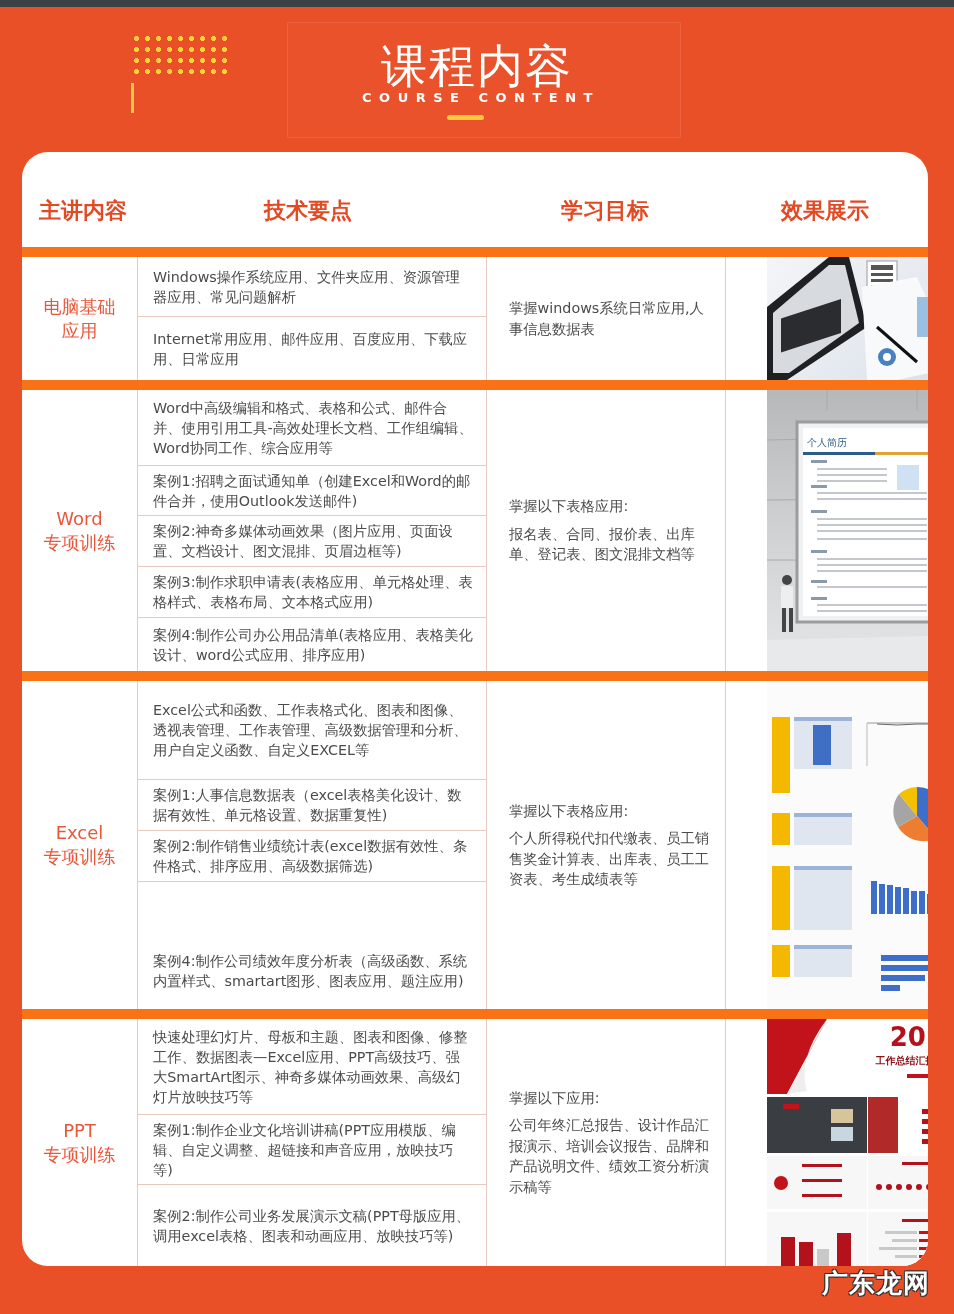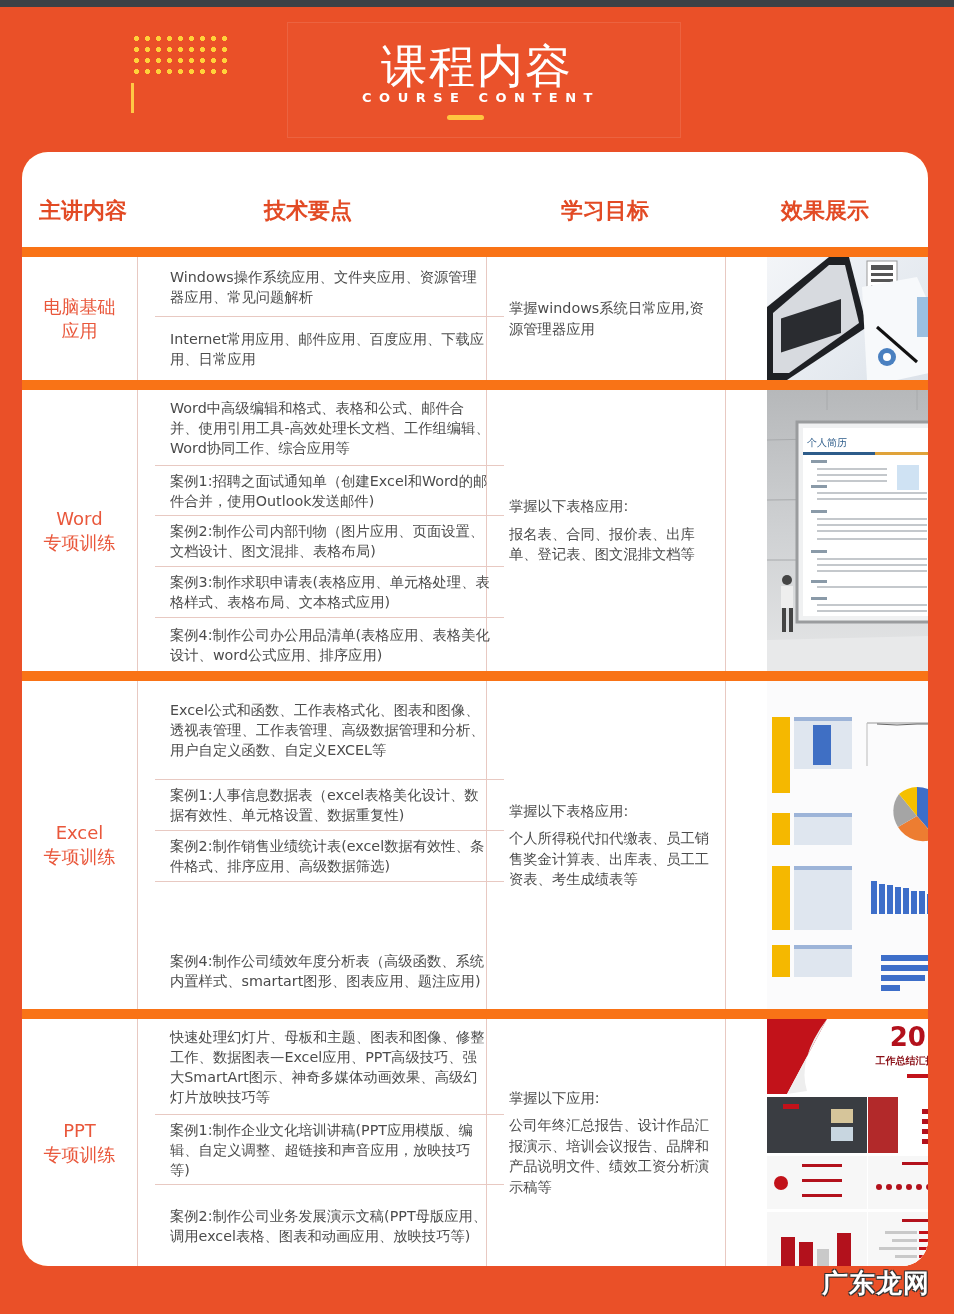--- a/index.html
+++ b/index.html
@@ -30,21 +30,21 @@
   .card-head { position: absolute; left: 0; top: 0; width: 906px; height: 95px; background: #fff; }
   .hcell { position: absolute; top: 44px; font-size: 22px; font-weight: bold; color: #e24a24; }
 
   .section { position: absolute; left: 0; width: 906px; background: #fff; }
   .cat { position: absolute; left: 0; top: 0; width: 115px; height: 100%;
     display: flex; align-items: center; justify-content: center; text-align: center;
     color: #e9573b; font-size: 18px; line-height: 24px; }
   .cat span { display: block; }
   .points { position: absolute; left: 115px; top: 0; width: 350px; height: 100%;
     border-left: 1px solid #e8c9c2; border-right: 1px solid #e8c9c2; }
-  .point { position: absolute; left: 17px; width: 349px; padding: 0 14px 0 15px;
+  .point { position: absolute; left: 0; width: 349px; padding: 0 14px 0 15px;
     font-size: 14.3px; line-height: 20px; color: #4b4b4b; display: flex; align-items: center;
     border-bottom: 1px solid #e8c9c2; }
   .point:last-child { border-bottom: none; }
   .goal { position: absolute; left: 466px; top: 0; width: 238px; height: 100%;
     padding: 0 10px 0 21px; display: flex; flex-direction: column; justify-content: center;
     font-size: 14.3px; line-height: 20.5px; color: #4b4b4b; border-right: 1px solid #e8c9c2; }
   .goal .g-head { margin-bottom: 7px; }
   .show { position: absolute; left: 705px; top: 0; width: 201px; height: 100%; overflow: hidden; margin-left: 40px; }
 
   
@@ -81,21 +81,21 @@
       <div>
           <span>电脑基础</span>
           <span>应用</span>
         </div>
     </div>
     <div class="points">
       <div class="point" style="top:0;height:60px">Windows操作系统应用、文件夹应用、资源管理器应用、常见问题解析</div>
       <div class="point" style="top:60px;height:63px">Internet常用应用、邮件应用、百度应用、下载应用、日常应用</div>
     </div>
     <div class="goal">
-      <div>掌握windows系统日常应用,资源管理器应用</div>
+      <div>掌握windows系统日常应用,人事信息数据表</div>
     </div>
     <div class="show pic-laptop">
       <svg width="201" height="123" viewBox="0 0 201 123">
         <polygon points="0,50 62,0 82,0 100,70 20,123 0,123" fill="#1e2024"></polygon>
         <polygon points="6,56 62,8 78,8 92,66 22,116 6,116" fill="#d7dadf"></polygon>
         <g fill="#2a2c30">
           <rect x="14" y="66" width="60" height="34" transform="skewY(-18)"></rect>
         </g>
         <rect x="100" y="4" width="30" height="30" fill="#ffffff" stroke="#999" stroke-width="1"></rect>
         <g fill="#555">
@@ -118,21 +118,21 @@
   <div class="section" style="top:238px;height:281px">
     <div class="cat">
       <div>
           <span>Word</span>
           <span>专项训练</span>
         </div>
     </div>
     <div class="points">
       <div class="point" style="top:0;height:76px">Word中高级编辑和格式、表格和公式、邮件合并、使用引用工具-高效处理长文档、工作组编辑、Word协同工作、综合应用等</div>
       <div class="point" style="top:76px;height:50px">案例1:招聘之面试通知单（创建Excel和Word的邮件合并，使用Outlook发送邮件)</div>
-      <div class="point" style="top:126px;height:51px">案例2:制作公司内部刊物（图片应用、页面设置、文档设计、图文混排、表格布局)</div>
+      <div class="point" style="top:126px;height:51px">案例2:神奇多媒体动画效果（图片应用、页面设置、文档设计、图文混排、页眉边框等)</div>
       <div class="point" style="top:177px;height:51px">案例3:制作求职申请表(表格应用、单元格处理、表格样式、表格布局、文本格式应用)</div>
       <div class="point" style="top:228px;height:53px">案例4:制作公司办公用品清单(表格应用、表格美化设计、word公式应用、排序应用)</div>
     </div>
     <div class="goal">
       <div class="g-head">掌握以下表格应用:</div>
       <div>报名表、合同、报价表、出库单、登记表、图文混排文档等</div>
     </div>
     <div class="show pic-word">
       <svg width="201" height="281" viewBox="0 0 201 281" style="position:absolute;left:0;top:0">
         <g stroke="#a8aaac" stroke-width="1">

